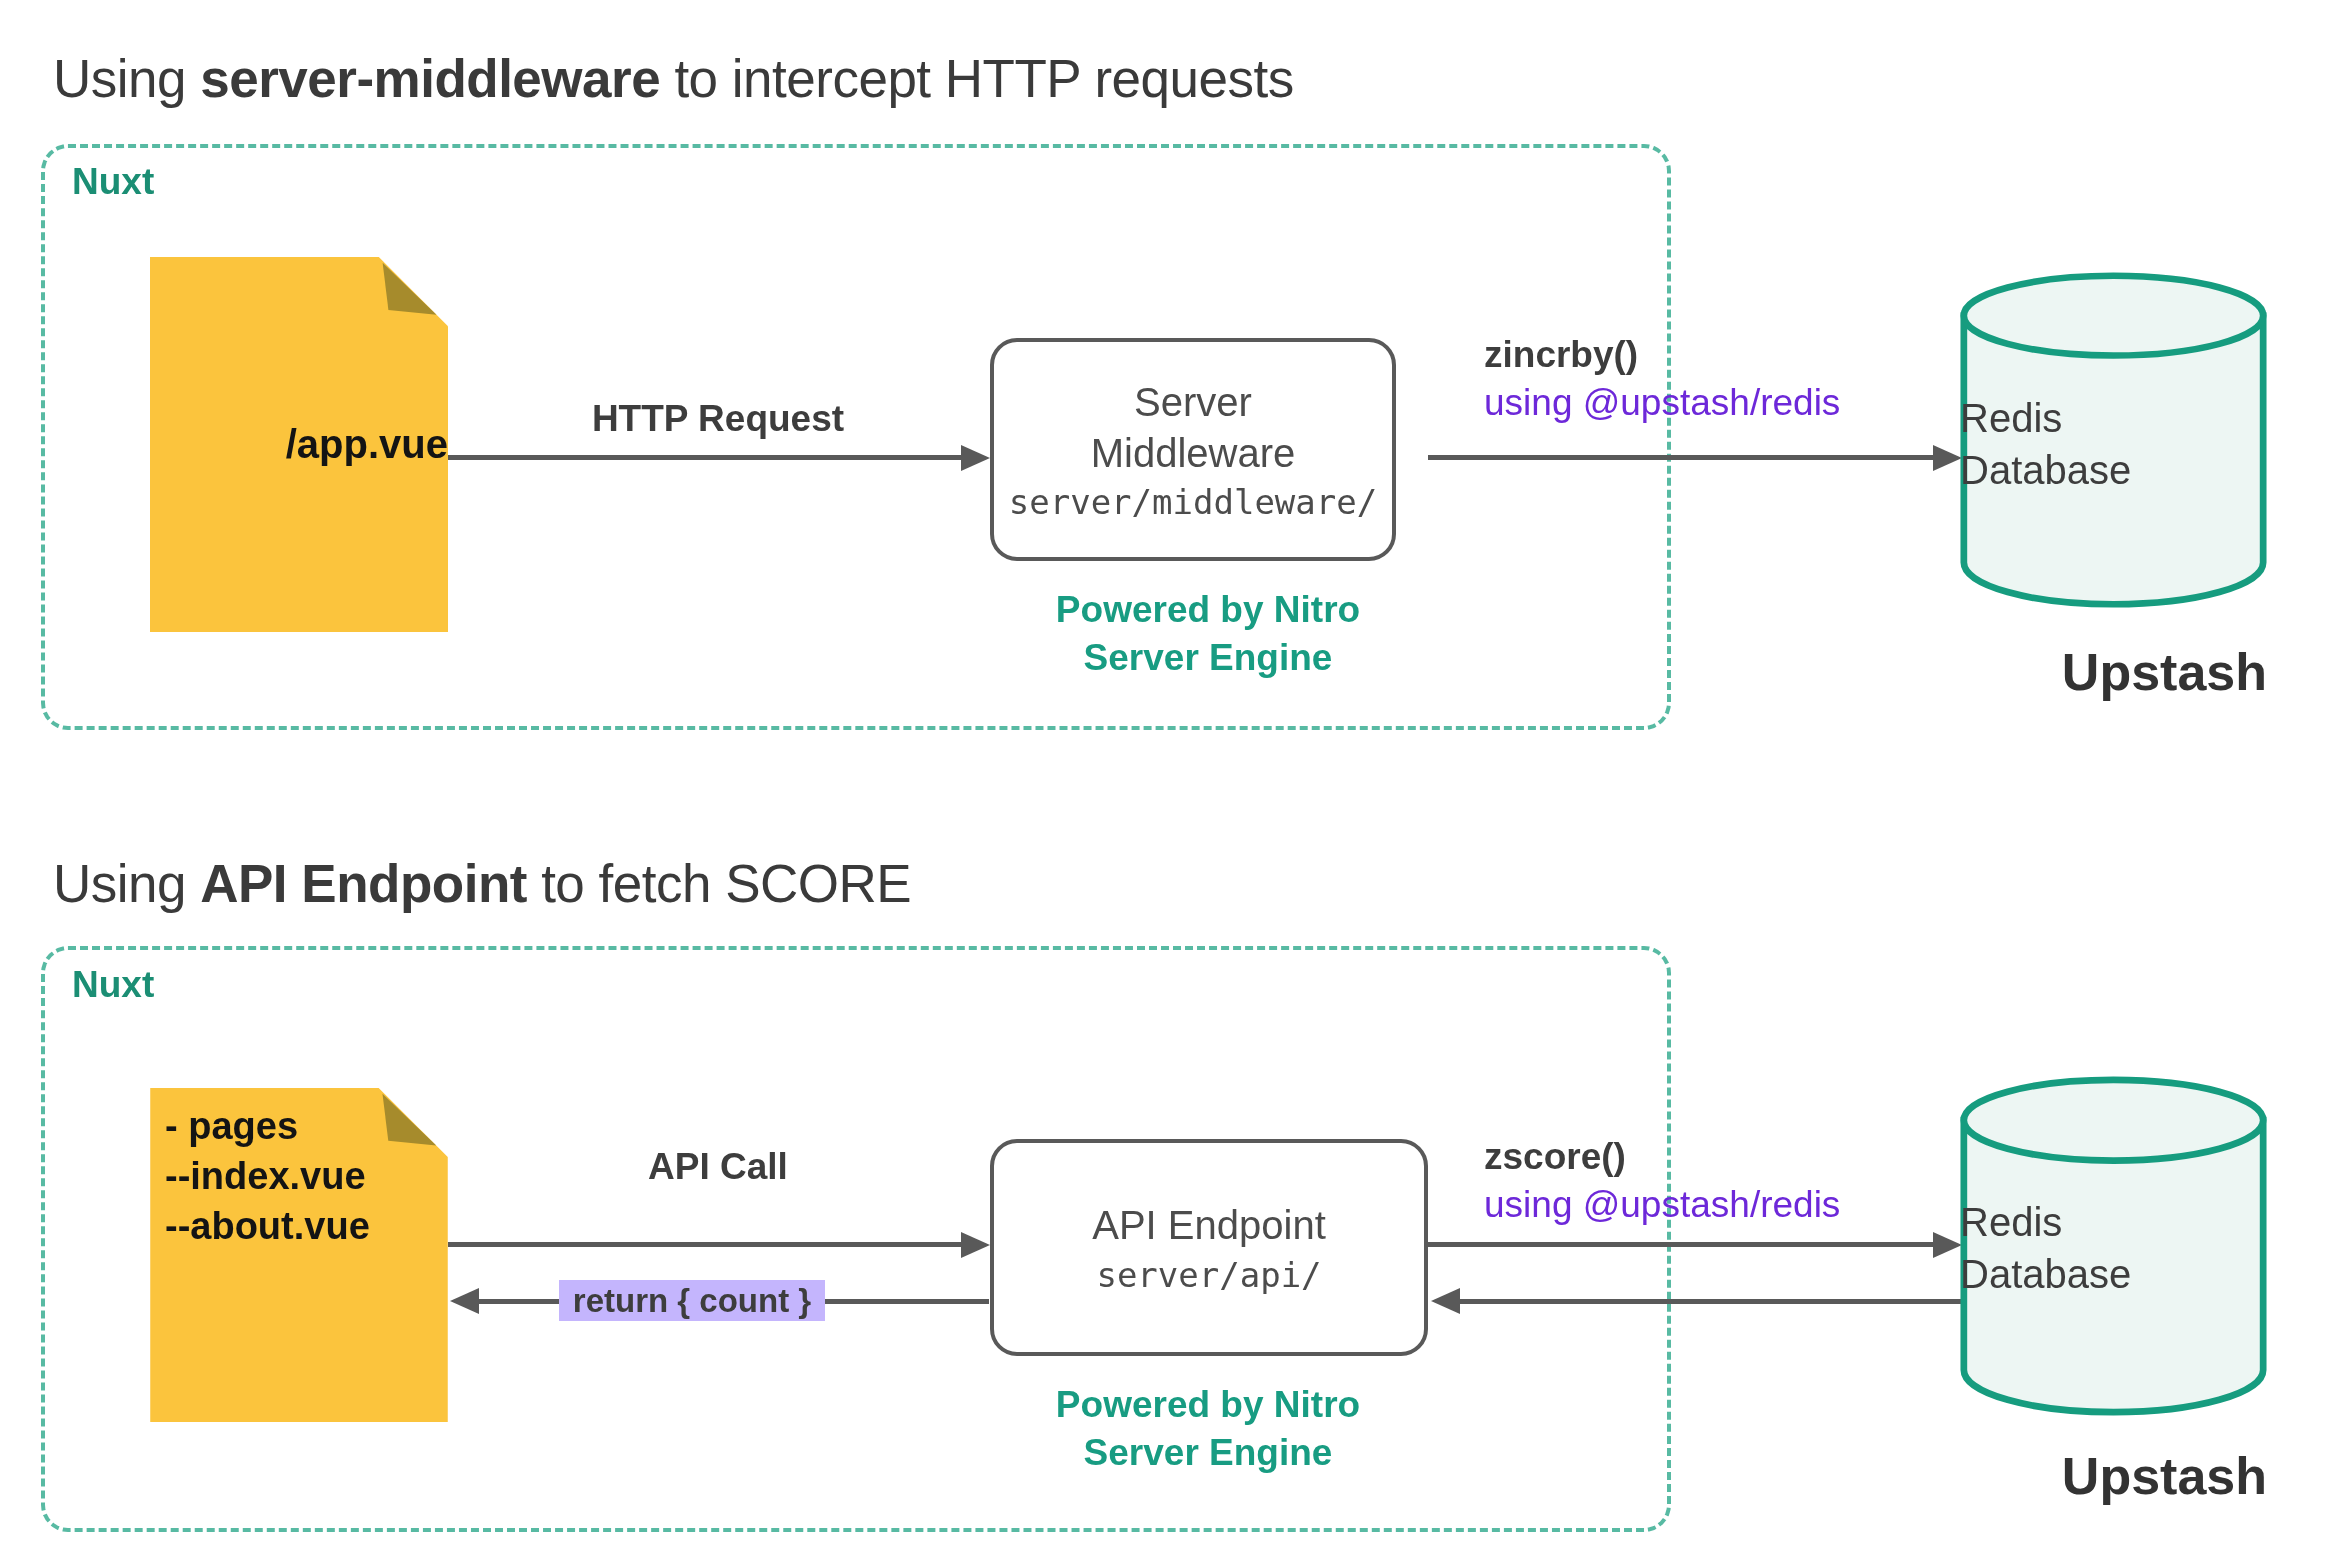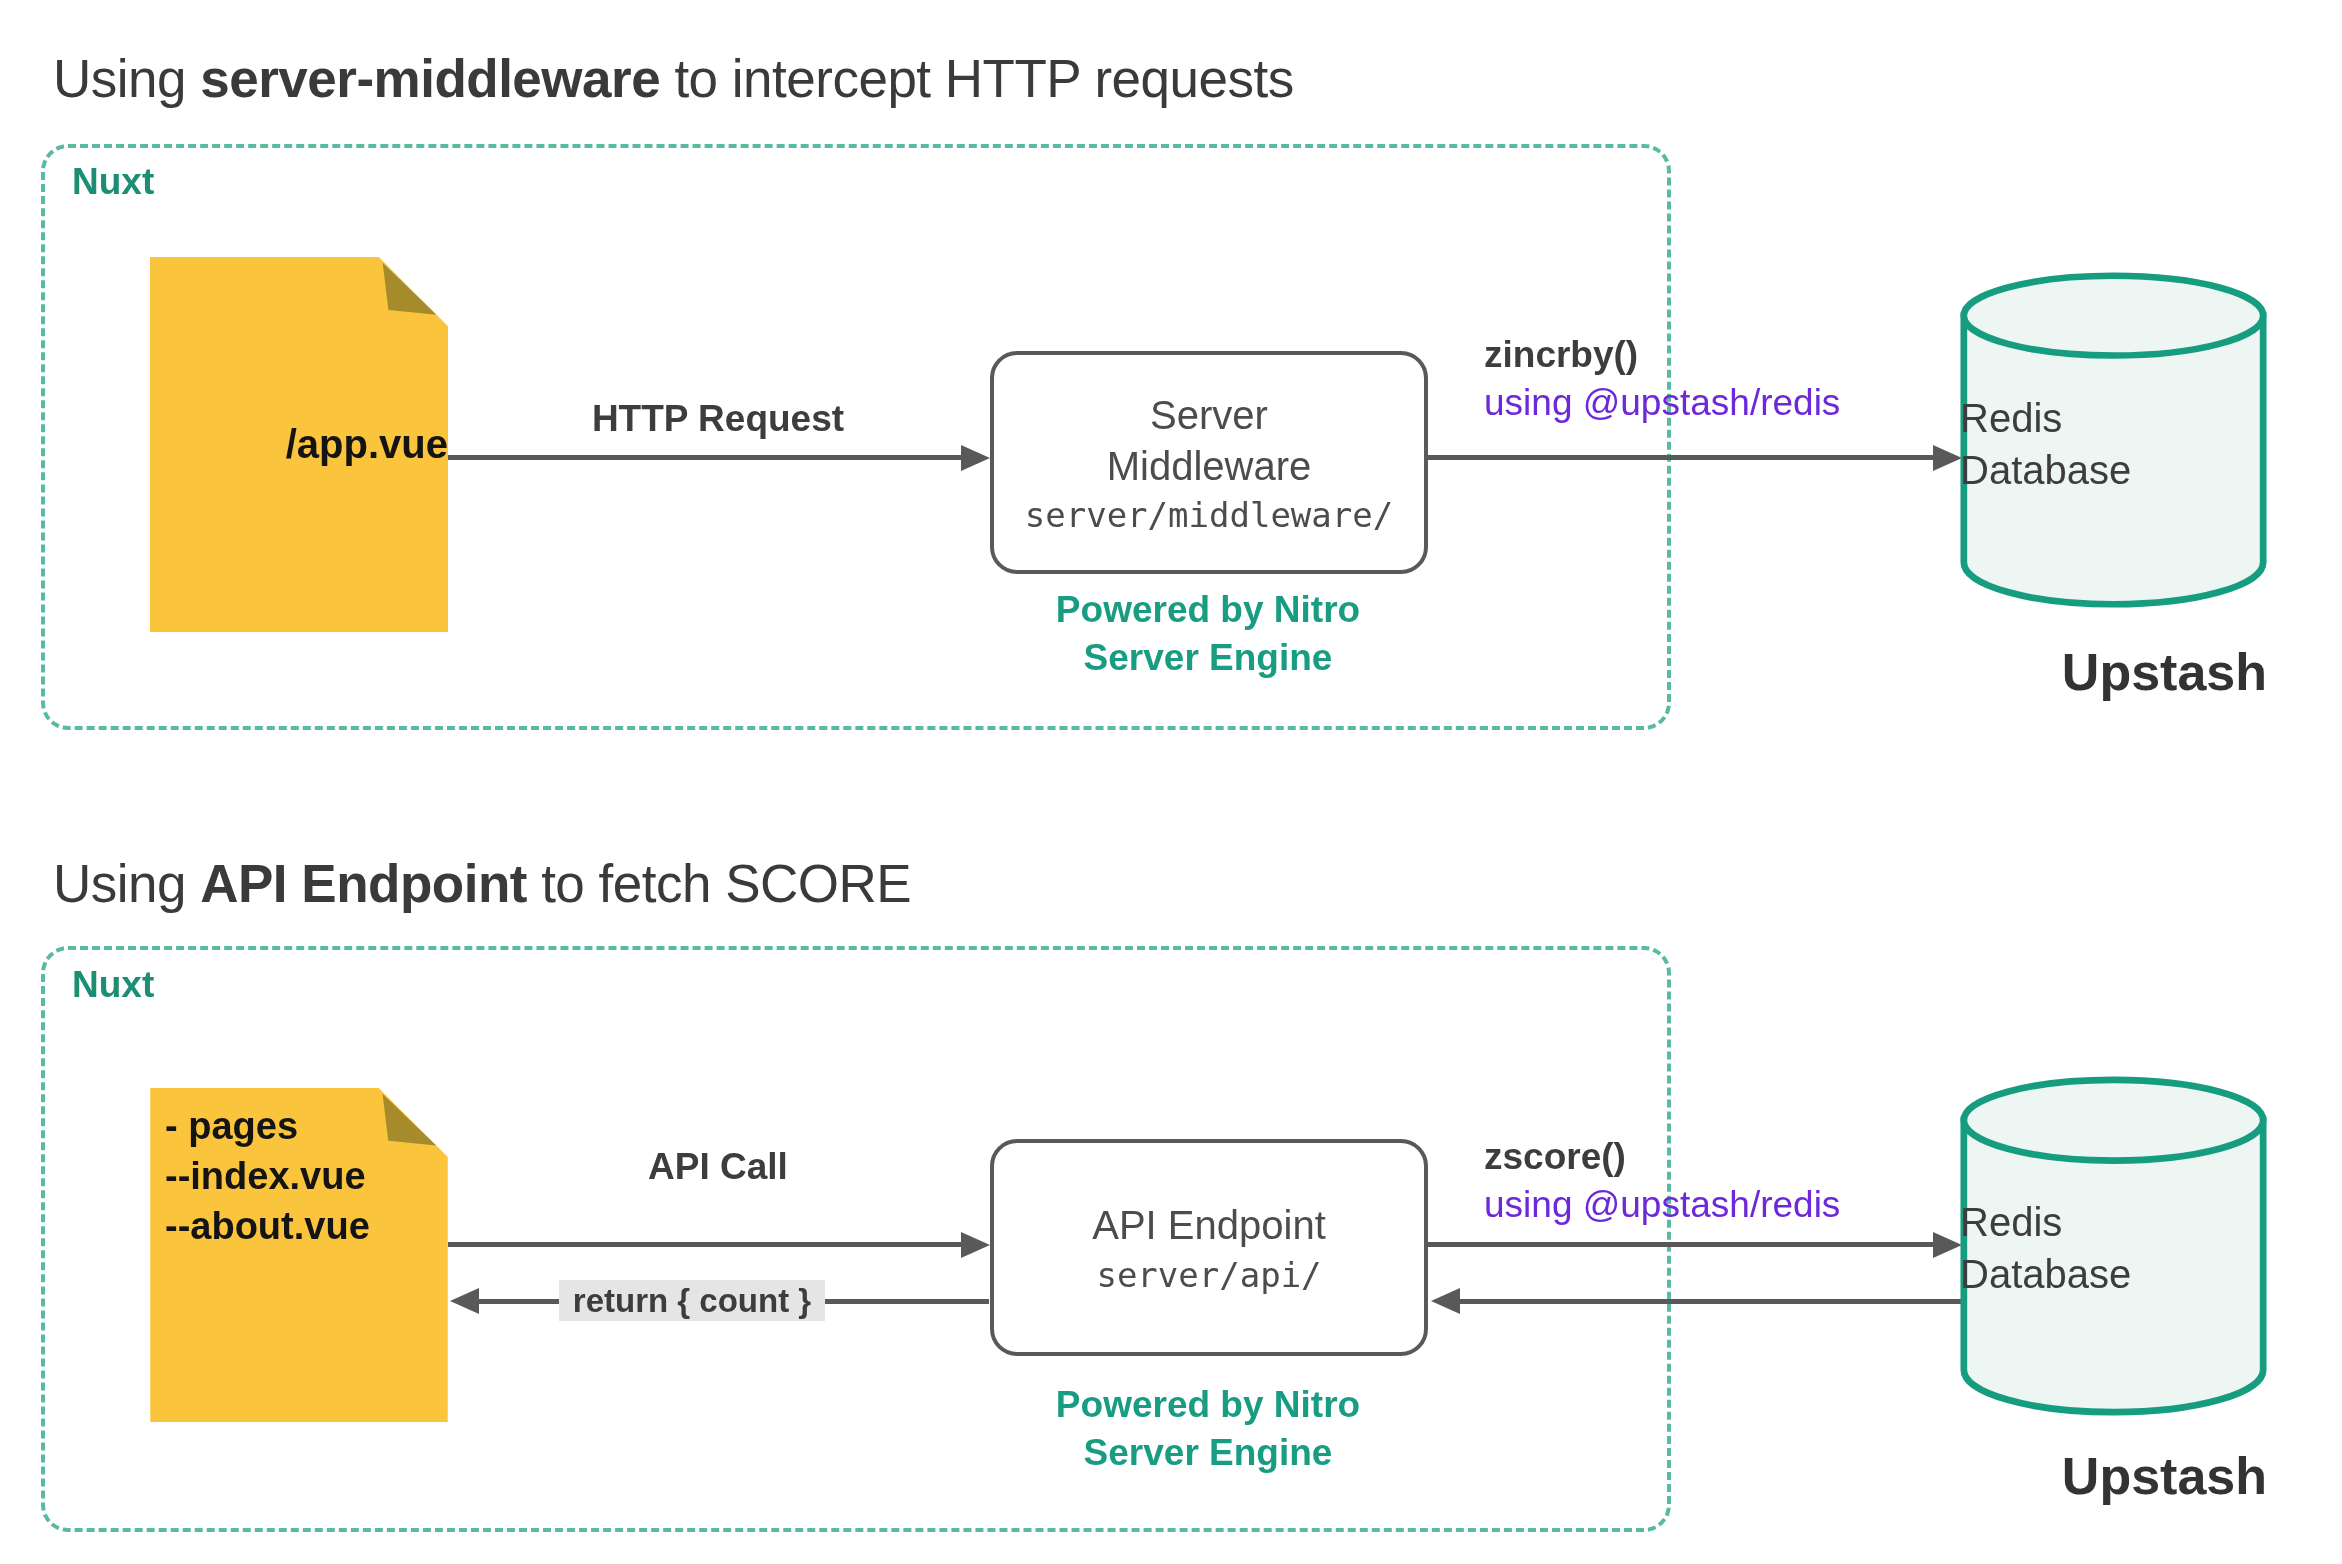--- a/index.html
+++ b/index.html
@@ -23,21 +23,21 @@
   .head-right{width:0;height:0;border-top:13.4px solid transparent;border-bottom:13.4px solid transparent;
           border-left:29px solid #595959;}
   .head-left{width:0;height:0;border-top:13.4px solid transparent;border-bottom:13.4px solid transparent;
           border-right:29px solid #595959;}
   .arrow-label-main{font-size:37px;font-weight:700;color:#3d3d3d;text-align:center;}
   .arrow-label-sub{font-size:37px;color:#6d28d9;text-align:center;}
   .left-align{text-align:left;}
   .db-label{font-size:40px;color:#3d3d3d;text-align:left;line-height:1.3;white-space:pre-line;}
   .db-caption{font-size:52px;font-weight:700;color:#333333;text-align:right;}
   .return-wrap{display:flex;justify-content:center;}
-  .return-label{font-size:33px;font-weight:700;color:#3d3d3d;background:#e5e5e5;padding:0 13.4px;line-height:1.25;}
+  .return-label{font-size:33px;font-weight:700;color:#3d3d3d;background:#c4b5fd;padding:0 13.4px;line-height:1.25;}
 </style>
 </head>
 <body>
 
 <div class="canvas">
 
   <div class="abs sec-title" style="left:53px;top:48px;">
     <span>Using </span><span class="bold">server-middleware</span><span> to intercept HTTP requests</span>
   </div>
 
@@ -49,21 +49,21 @@
     <polygon points="242,6 298,60 248,55" fill="#a68b2c"></polygon>
   </svg>
   <div class="abs file-text-center" style="left:150px;top:257px;width:298px;height:375px;">
     <span>/app.vue</span>
   </div>
 
   <div class="abs hline" style="left:448px;top:455px;width:513px;"></div>
   <div class="abs head-right" style="left:961px;top:445px;"></div>
   <div class="abs arrow-label-main" style="left:478px;top:398px;width:480px;">HTTP Request</div>
 
-  <div class="abs node-box" style="left:990px;top:351px;width:438px;height:223px;">
+  <div class="abs node-box" style="left:990px;top:338px;width:406px;height:223px;">
     <div class="node-title">Server
 Middleware</div>
     <div class="node-path">server/middleware/</div>
   </div>
   <div class="abs nitro" style="left:992px;top:586px;width:432px;">Powered by Nitro
 Server Engine</div>
 
   <div class="abs hline" style="left:1428px;top:455px;width:505px;"></div>
   <div class="abs head-right" style="left:1933px;top:445px;"></div>
   <div class="abs arrow-label-main left-align" style="left:1484px;top:334px;">zincrby()</div>

